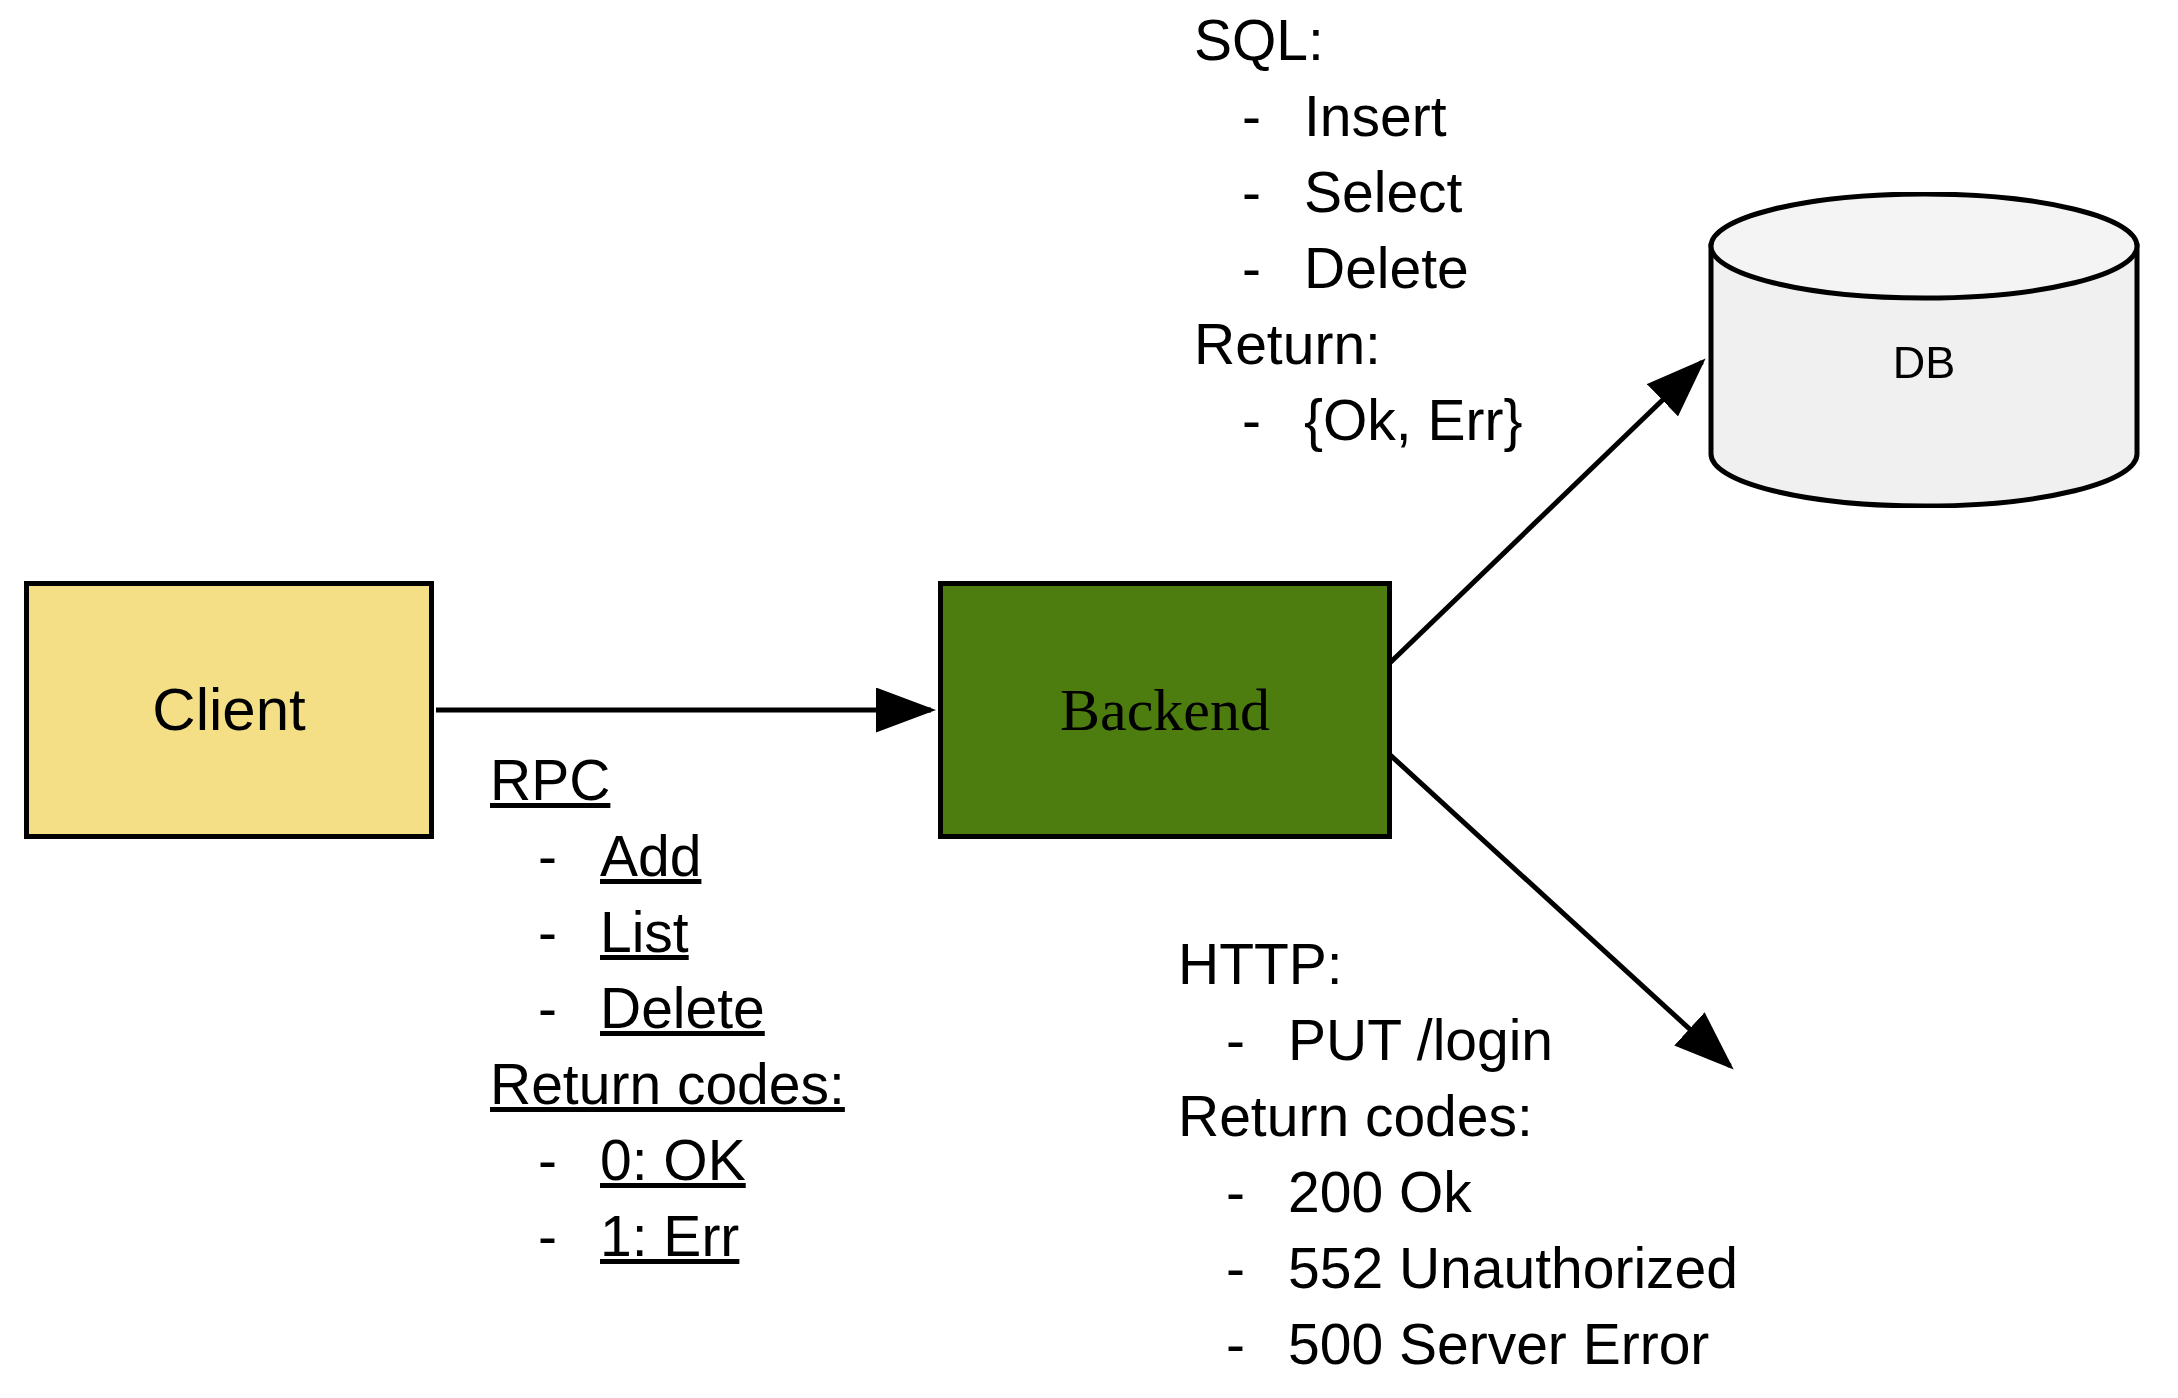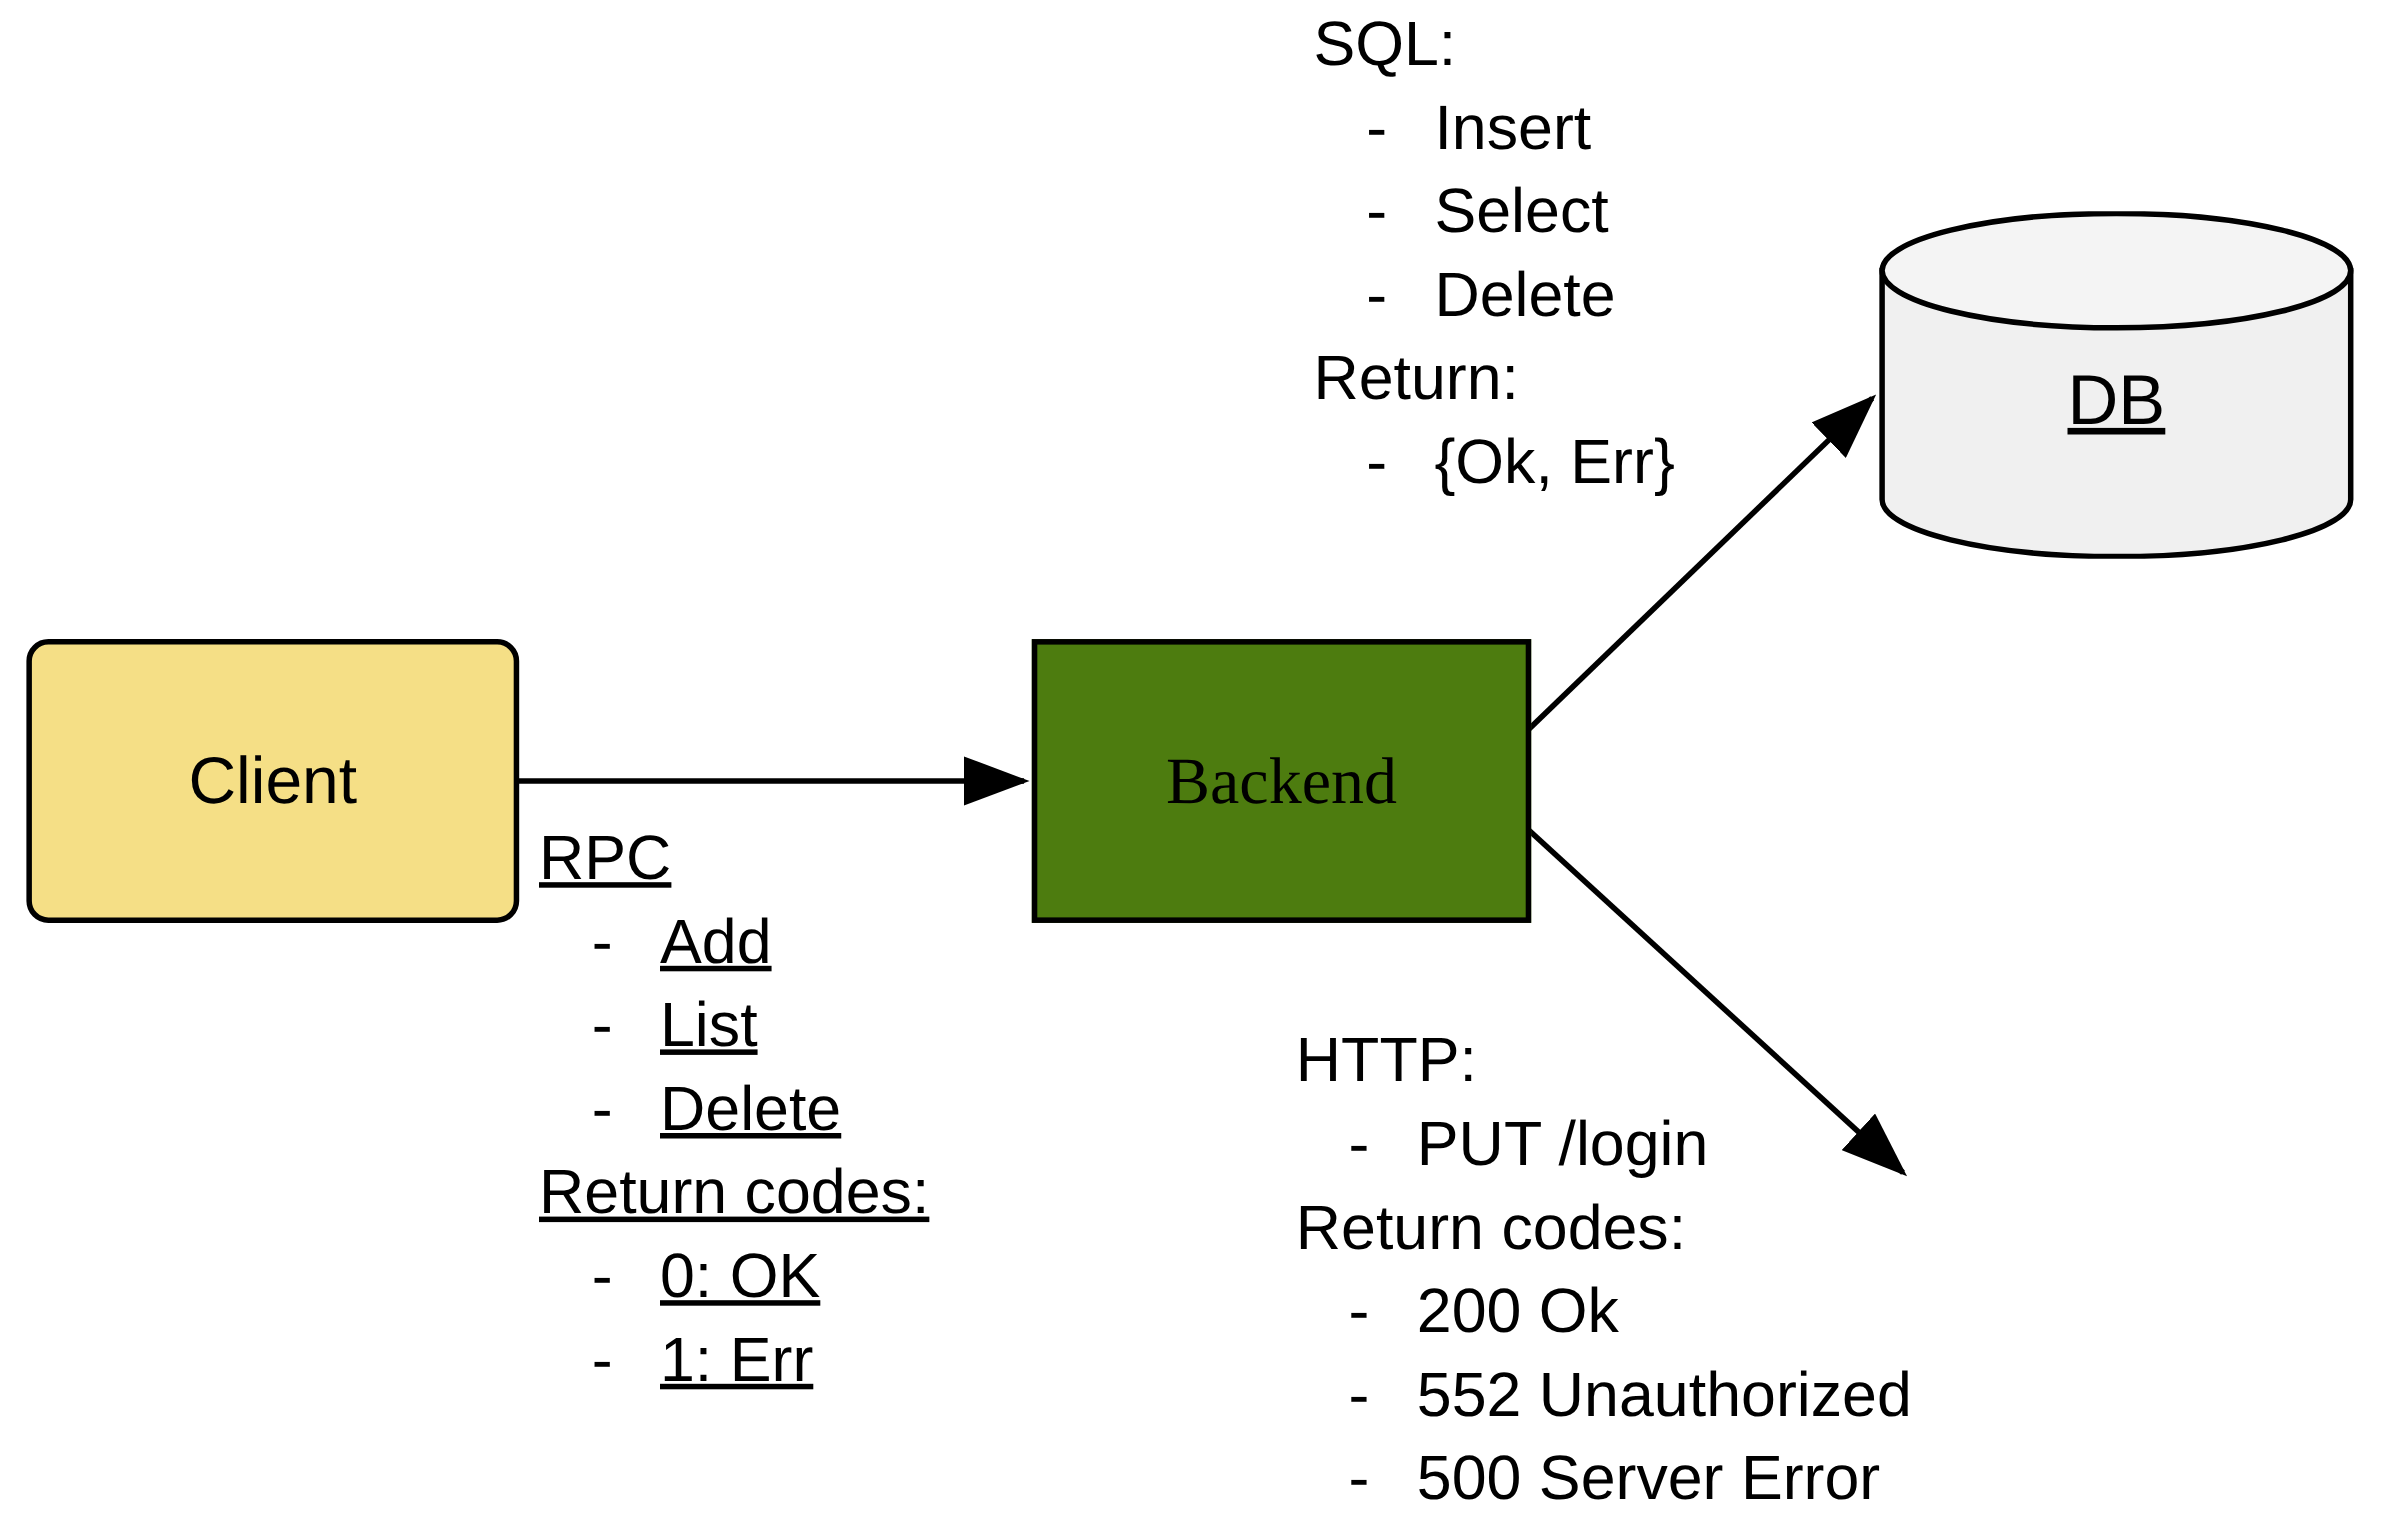--- a/index.html
+++ b/index.html
@@ -26,25 +26,24 @@
     border: 5px solid #000000;
     display: flex;
     align-items: center;
     justify-content: center;
     text-align: center;
     line-height: 1.18;
   }
   #client-node {
     left: 24px;
     top: 581px;
-    width: 448px;
+    width: 410px;
     height: 258px;
     background: #F5DF86;
     font-size: 60px;
-    border-radius: 20px;
   }
   #backend-node {
     left: 938px;
     top: 581px;
     width: 454px;
     height: 258px;
     background: #4d7c0f;
     font-size: 60px;
     font-family: Liberation Serif, serif;
   }
@@ -75,24 +74,23 @@
   }
   #db-label {
     position: absolute;
     left: 0;
     top: 0;
     width: 436px;
     height: 316px;
     display: flex;
     align-items: center;
     justify-content: center;
-    font-size: 64px;
+    font-size: 45px;
     padding-top: 26px;
     box-sizing: border-box;
-    text-decoration: underline;
   }
   
   #edges {
     position: absolute;
     left: 0;
     top: 0;
     width: 2178px;
     height: 1398px;
     pointer-events: none;
   }

